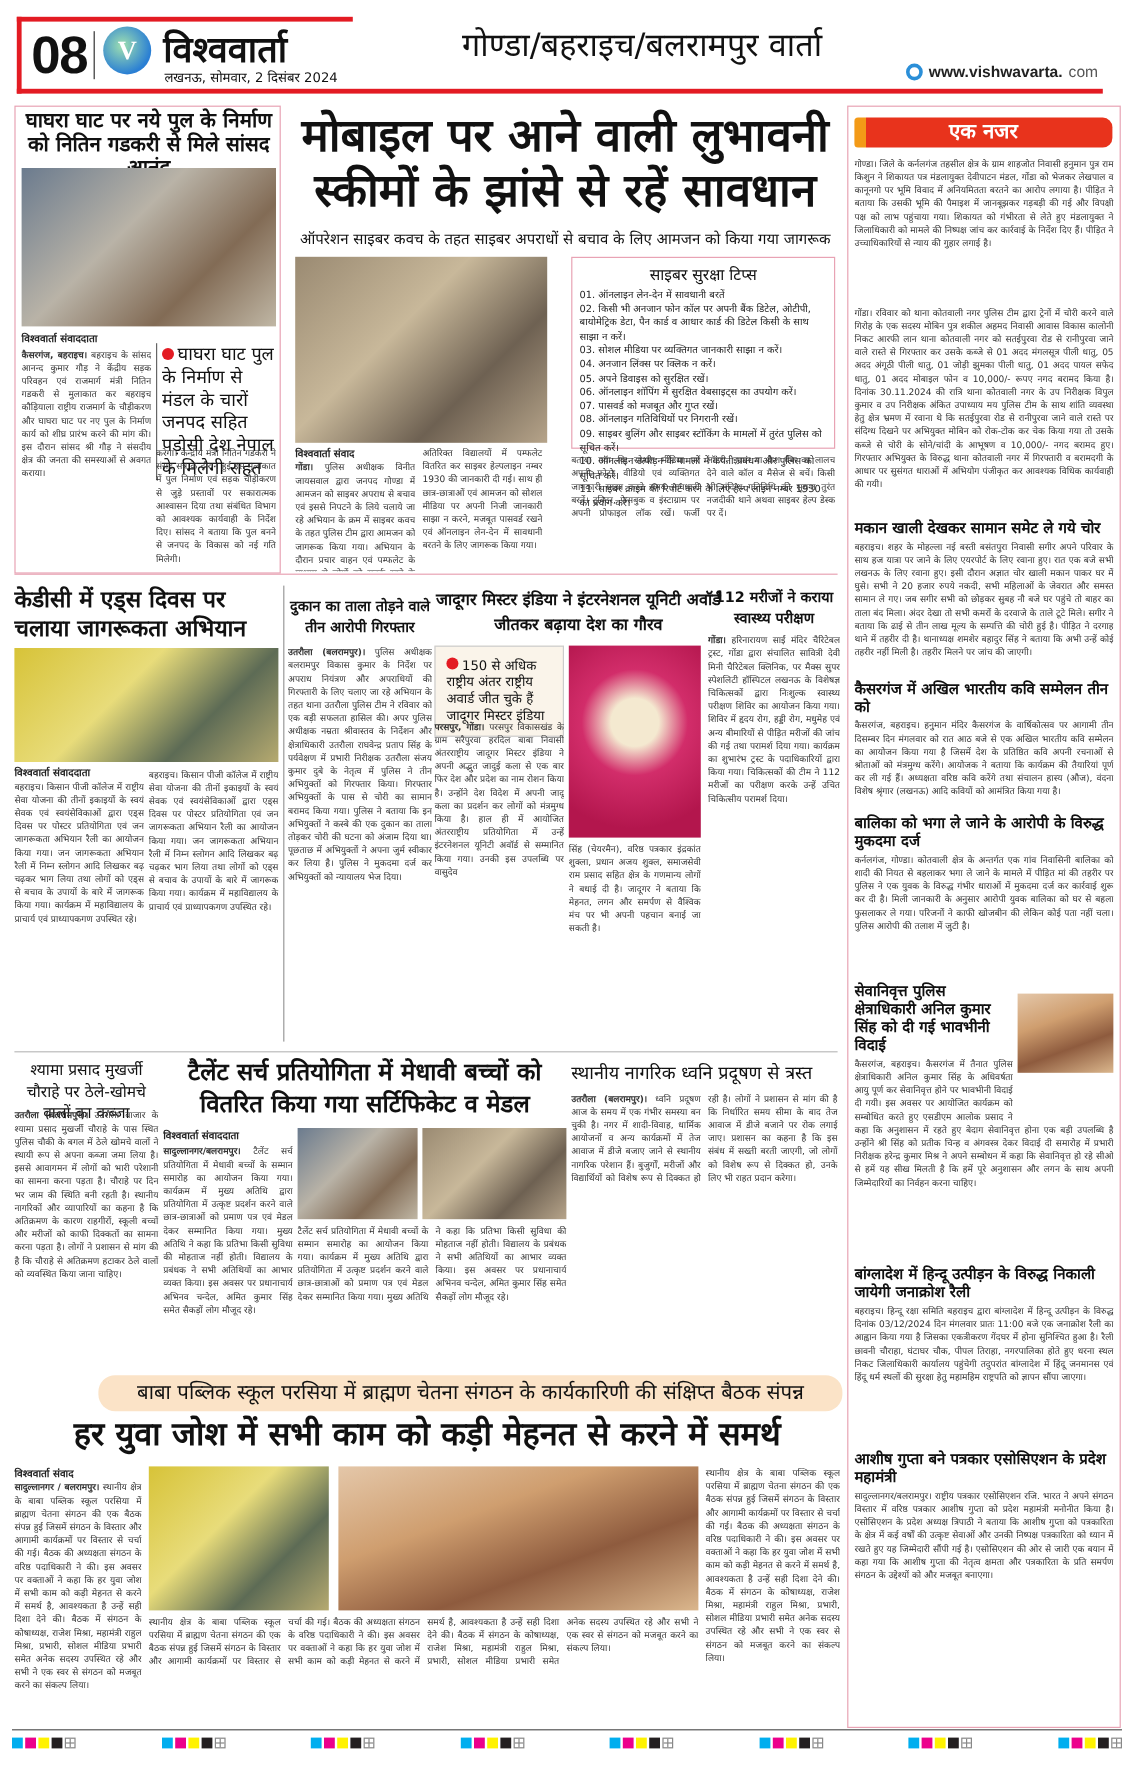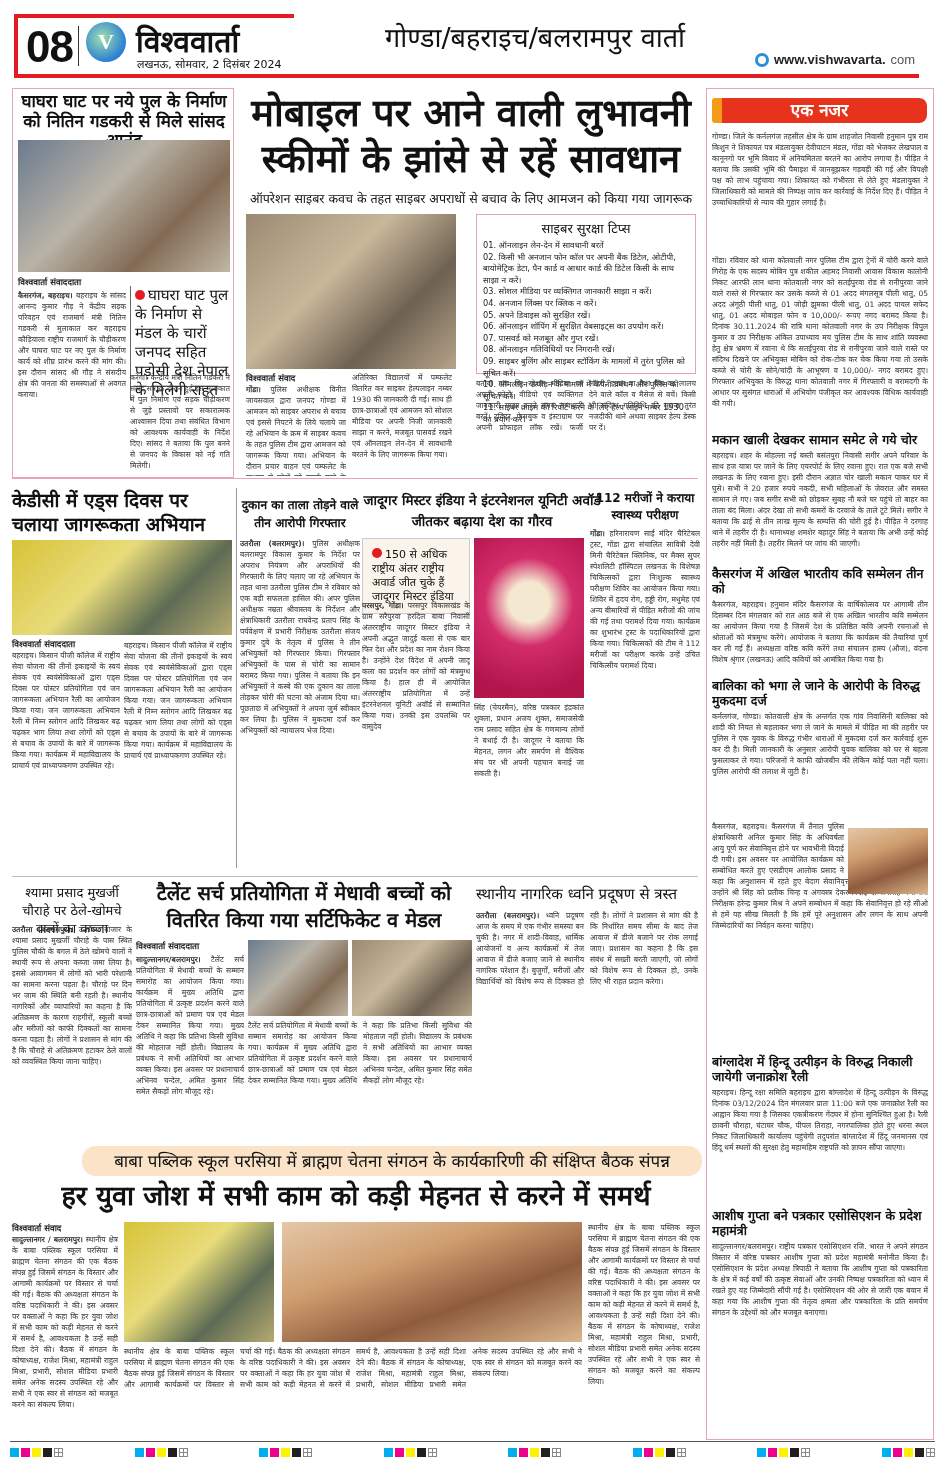--- a/index.html
+++ b/index.html
@@ -108,20 +108,21 @@
   </div>
   <div style="height:108px;overflow:hidden;margin-top:4px;">
     <div class="side-h">कैसरगंज में अखिल भारतीय कवि सम्मेलन तीन को</div>
     <div class="txt" style="margin-top:3px;height:88px;">कैसरगंज, बहराइच। हनुमान मंदिर कैसरगंज के वार्षिकोत्सव पर आगामी तीन दिसम्बर दिन मंगलवार को रात आठ बजे से एक अखिल भारतीय कवि सम्मेलन का आयोजन किया गया है जिसमें देश के प्रतिष्ठित कवि अपनी रचनाओं से श्रोताओं को मंत्रमुग्ध करेंगे। आयोजक ने बताया कि कार्यक्रम की तैयारियां पूर्ण कर ली गई हैं। अध्यक्षता वरिष्ठ कवि करेंगे तथा संचालन हास्य (औज), वंदना विशेष श्रृंगार (लखनऊ) आदि कवियों को आमंत्रित किया गया है।</div>
   </div>
   <div style="height:136px;overflow:hidden;margin-top:4px;">
     <div class="side-h">बालिका को भगा ले जाने के आरोपी के विरुद्ध मुकदमा दर्ज</div>
     <div class="txt" style="margin-top:3px;height:116px;">कर्नलगंज, गोण्डा। कोतवाली क्षेत्र के अन्तर्गत एक गांव निवासिनी बालिका को शादी की नियत से बहलाकर भगा ले जाने के मामले में पीड़ित मां की तहरीर पर पुलिस ने एक युवक के विरुद्ध गंभीर धाराओं में मुकदमा दर्ज कर कार्रवाई शुरू कर दी है। मिली जानकारी के अनुसार आरोपी युवक बालिका को घर से बहला फुसलाकर ले गया। परिजनों ने काफी खोजबीन की लेकिन कोई पता नहीं चला। पुलिस आरोपी की तलाश में जुटी है।</div>
   </div>
   <div style="height:232px;overflow:hidden;margin-top:4px;position:relative;">
+    <div class="side-h" style="width:130px;">सेवानिवृत्त पुलिस क्षेत्राधिकारी अनिल कुमार सिंह को दी गई भावभीनी विदाई</div>
     <div class="photo d" style="position:absolute;left:136px;top:10px;width:80px;height:66px;"></div>
     <div class="txt" style="margin-top:3px;height:196px;"><span style="float:right;width:84px;height:52px;"></span><span>कैसरगंज, बहराइच। कैसरगंज में तैनात पुलिस क्षेत्राधिकारी अनिल कुमार सिंह के अधिवर्षता आयु पूर्ण कर सेवानिवृत्त होने पर भावभीनी विदाई दी गयी। इस अवसर पर आयोजित कार्यक्रम को सम्बोधित करते हुए एसडीएम आलोक प्रसाद ने कहा कि अनुशासन में रहते हुए बेदाग सेवानिवृत्त होना एक बड़ी उपलब्धि है उन्होंने श्री सिंह को प्रतीक चिन्ह व अंगवस्त्र देकर विदाई दी समारोह में प्रभारी निरीक्षक हरेन्द्र कुमार मिश्र ने अपने सम्बोधन में कहा कि सेवानिवृत्त हो रहे सीओ से हमें यह सीख मिलती है कि हमें पूरे अनुशासन और लगन के साथ अपनी जिम्मेदारियों का निर्वहन करना चाहिए।</span></div>
   </div>
   <div style="height:150px;overflow:hidden;margin-top:4px;">
     <div class="side-h">बांग्लादेश में हिन्दू उत्पीड़न के विरुद्ध निकाली जायेगी जनाक्रोश रैली</div>
     <div class="txt" style="margin-top:3px;height:114px;">बहराइच। हिन्दू रक्षा समिति बहराइच द्वारा बांग्लादेश में हिन्दू उत्पीड़न के विरुद्ध दिनांक 03/12/2024 दिन मंगलवार प्रातः 11:00 बजे एक जनाक्रोश रैली का आह्वान किया गया है जिसका एकत्रीकरण गेंदघर में होना सुनिश्चित हुआ है। रैली छावनी चौराहा, घंटाघर चौक, पीपल तिराहा, नगरपालिका होते हुए धरना स्थल निकट जिलाधिकारी कार्यालय पहुंचेगी तदुपरांत बांग्लादेश में हिंदू जनमानस एवं हिंदू धर्म स्थलों की सुरक्षा हेतु महामहिम राष्ट्रपति को ज्ञापन सौंपा जाएगा।</div>
   </div>
   <div style="height:150px;overflow:hidden;margin-top:4px;">
     <div class="side-h">आशीष गुप्ता बने पत्रकार एसोसिएशन के प्रदेश महामंत्री</div>
     <div class="txt" style="margin-top:3px;height:130px;">सादुल्लानगर/बलरामपुर। राष्ट्रीय पत्रकार एसोसिएशन रजि. भारत ने अपने संगठन विस्तार में वरिष्ठ पत्रकार आशीष गुप्ता को प्रदेश महामंत्री मनोनीत किया है। एसोसिएशन के प्रदेश अध्यक्ष त्रिपाठी ने बताया कि आशीष गुप्ता को पत्रकारिता के क्षेत्र में कई वर्षों की उत्कृष्ट सेवाओं और उनकी निष्पक्ष पत्रकारिता को ध्यान में रखते हुए यह जिम्मेदारी सौंपी गई है। एसोसिएशन की ओर से जारी एक बयान में कहा गया कि आशीष गुप्ता की नेतृत्व क्षमता और पत्रकारिता के प्रति समर्पण संगठन के उद्देश्यों को और मजबूत बनाएगा।</div>

